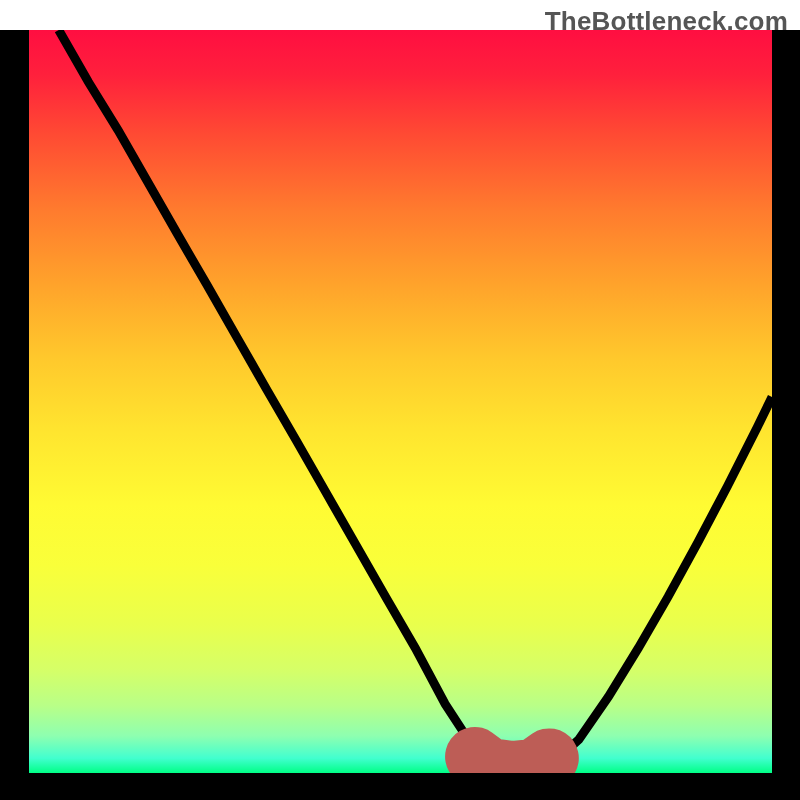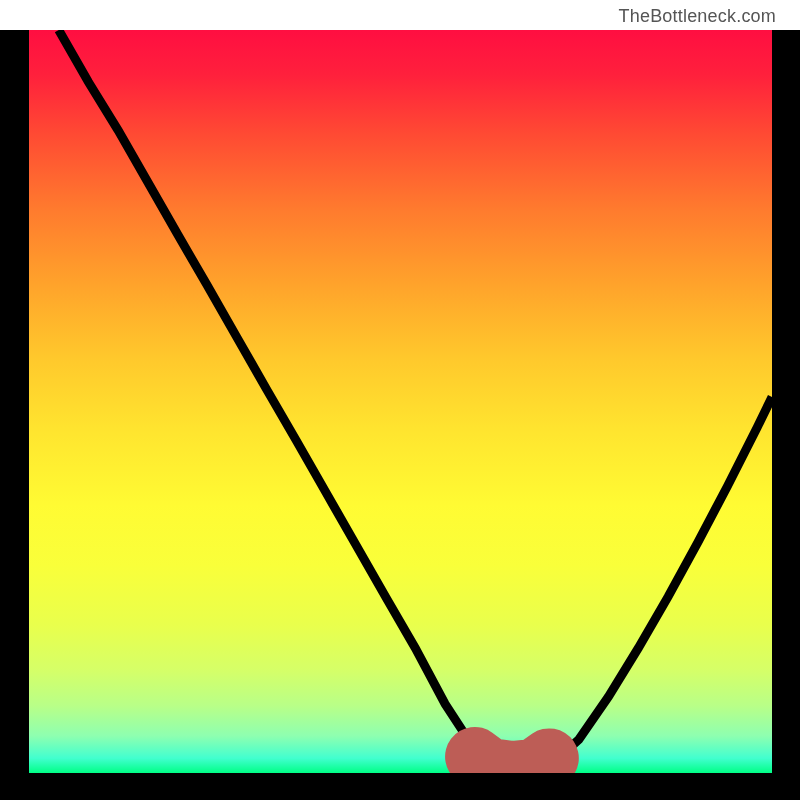--- a/index.html
+++ b/index.html
@@ -7,25 +7,25 @@
     padding: 0;
     background: #fff;
     width: 800px;
     height: 800px;
     overflow: hidden;
     position: relative;
   }
   .watermark {
     position: absolute;
     top: 6px;
-    right: 24px;
+    right: 12px;
     font-family: Arial, Helvetica, sans-serif;
-    font-size: 18px;
+    font-size: 26px;
     color: #555;
-    font-weight: 400;
+    font-weight: 700;
     letter-spacing: 0.2px;
     z-index: 20;
   }
   .frame {
     position: absolute;
     left: 0;
     top: 30px;
     width: 800px;
     height: 770px;
     box-sizing: border-box;

